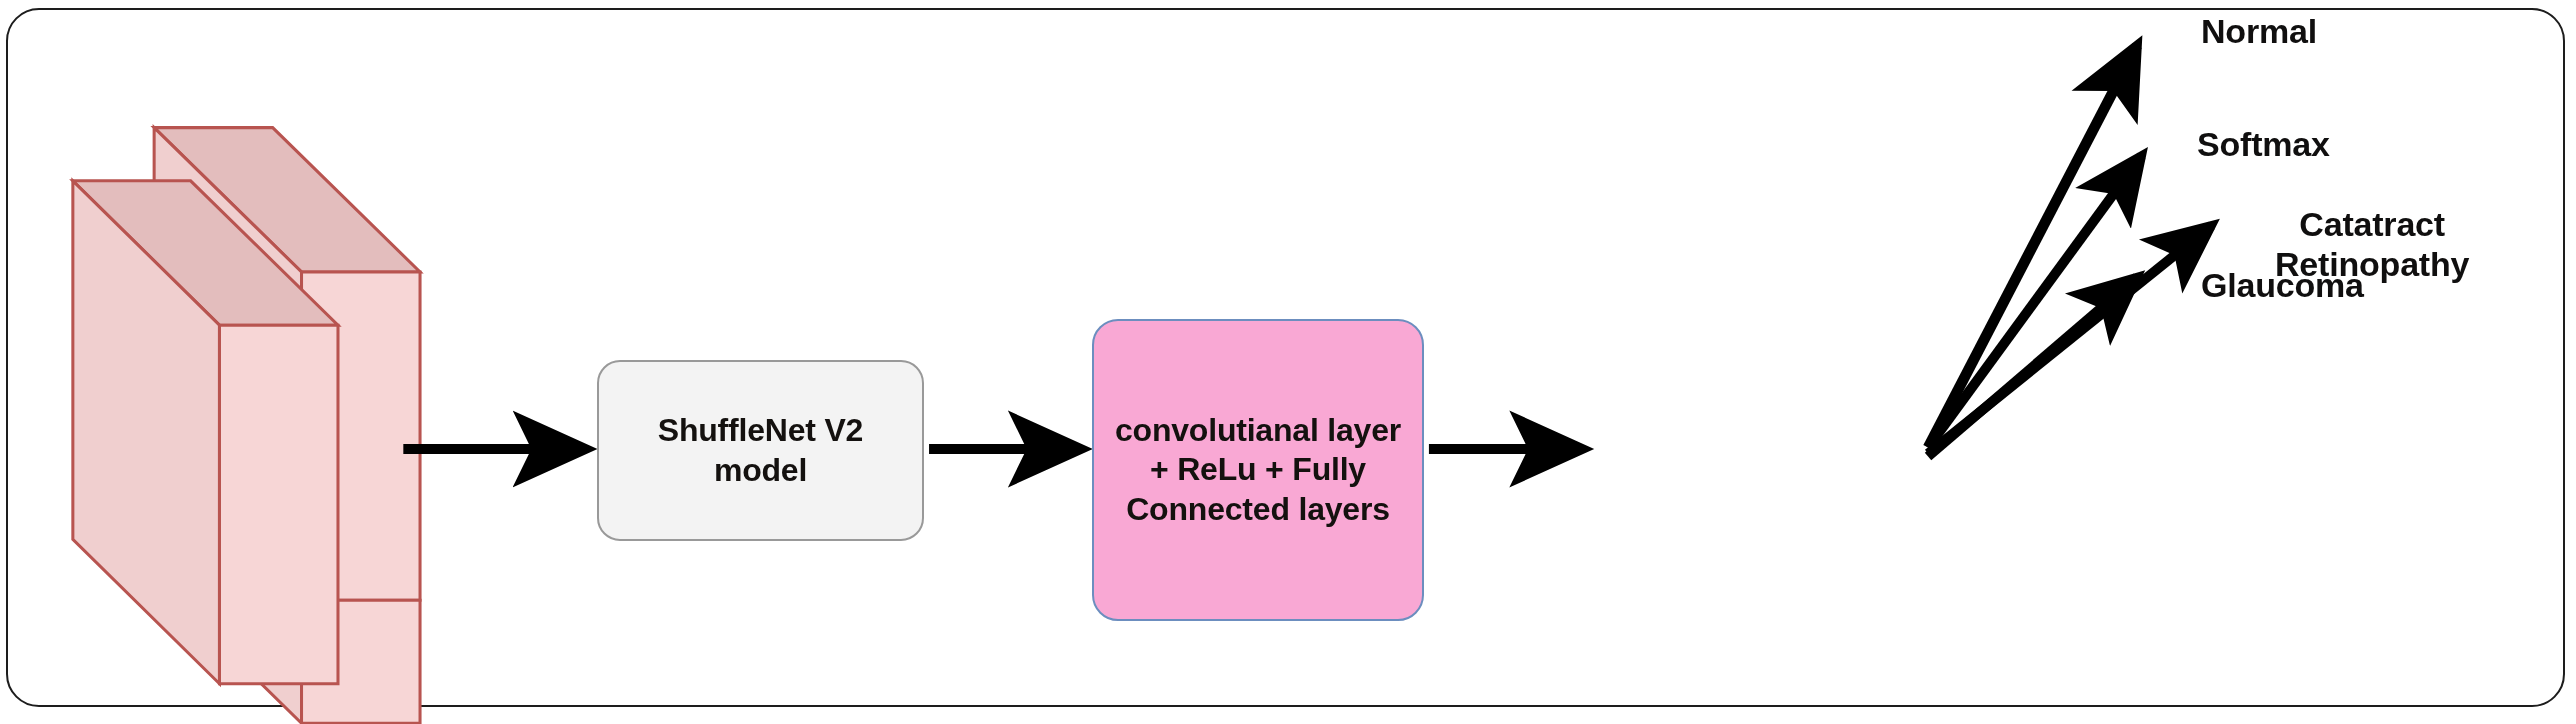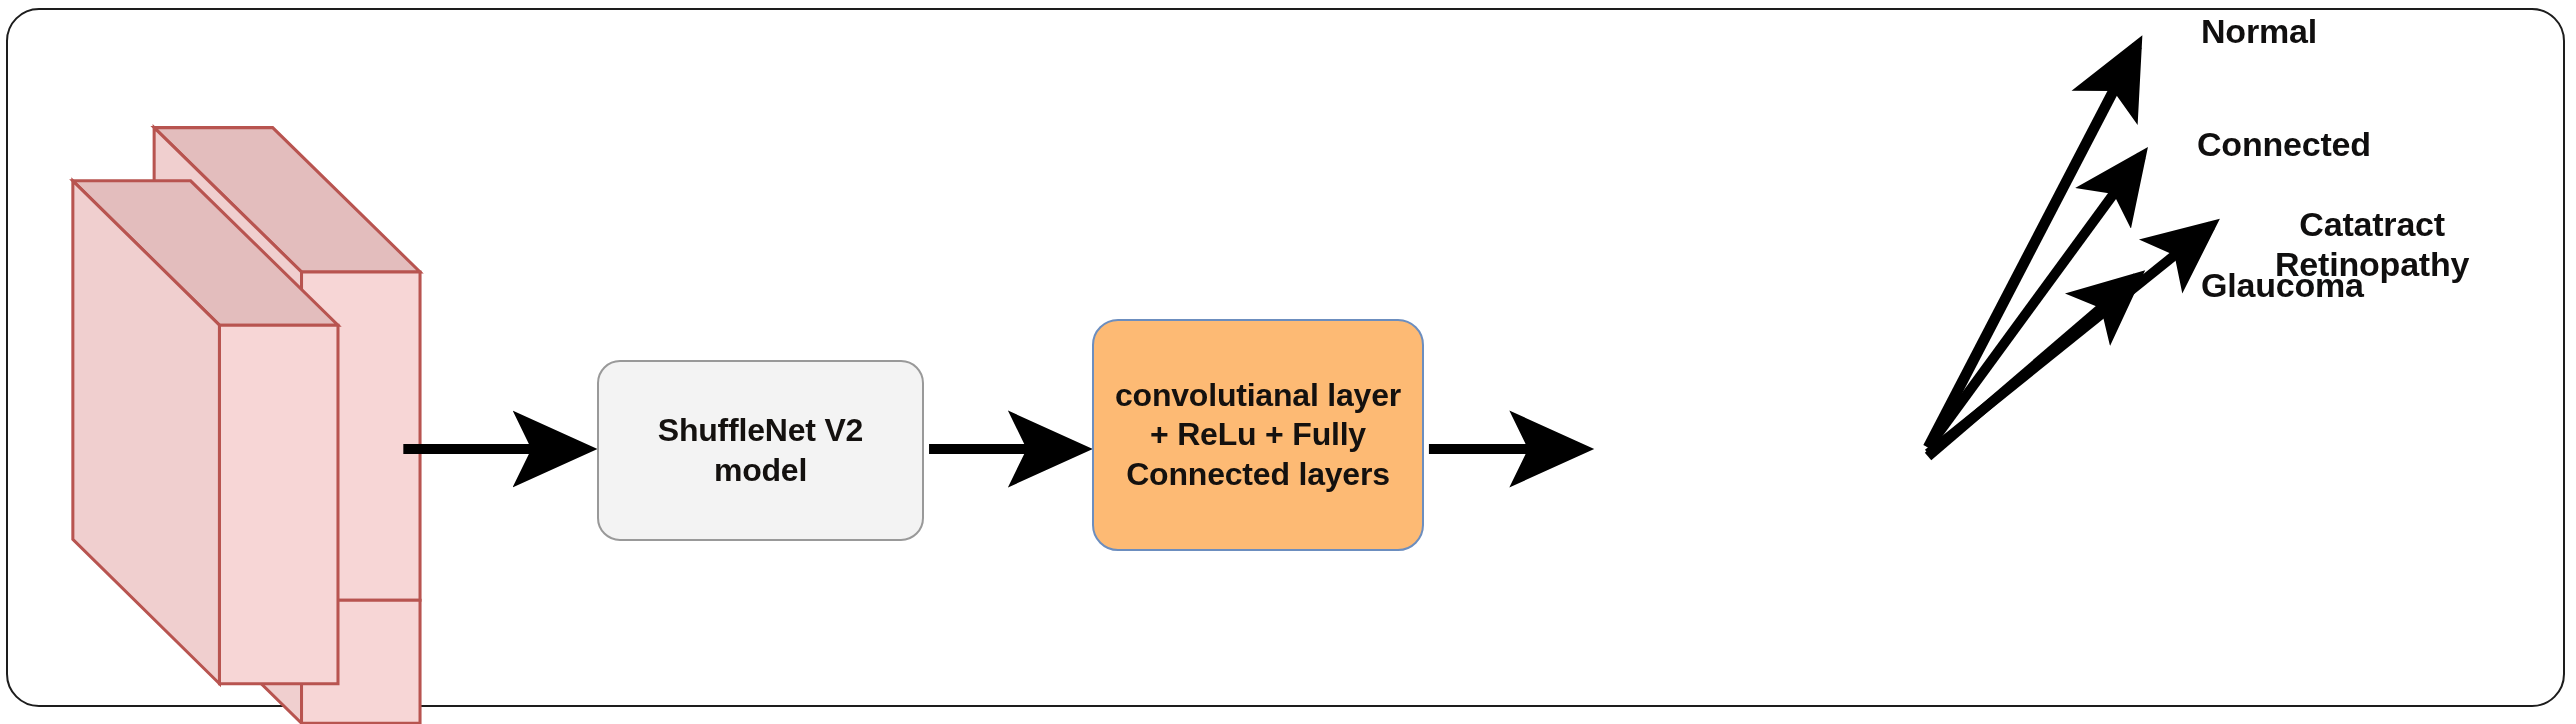--- a/index.html
+++ b/index.html
@@ -59,22 +59,22 @@
     background: #f3f3f3;
     border: 2.3px solid #999999;
     border-radius: 23px;
     font-size: 32px;
     padding: 0 20px;
   }
   .box-conv {
     left: 1092px;
     top: 319px;
     width: 332px;
-    height: 232px;
-    background: #fdba74;
+    height: 302px;
+    background: #f9a8d4;
     border: 2.3px solid #6c8ebf;
     border-radius: 26px;
     font-size: 32px;
     padding: 0 13.7px;
   }
   .box-softmax {
     left: 1593px;
     top: 361px;
     width: 333px;
     height: 168px;
@@ -153,21 +153,21 @@
   </svg>
 
   <div class="proc-box box-shuffle" style="white-space: pre-line;">ShuffleNet V2
 model</div>
 
   <div class="proc-box box-conv">convolutianal layer + ReLu + Fully Connected layers</div>
 
 
   <div class="out-label lbl-normal">Normal</div>
 
-  <div class="out-label lbl-glaucoma">Connected</div>
+  <div class="out-label lbl-glaucoma">Softmax</div>
 
   <div class="out-label lbl-diabetic">Catatract
 Retinopathy</div>
 
   <div class="out-label lbl-cataract">Glaucoma</div>
 
 </div>
 
 
 </body></html>

